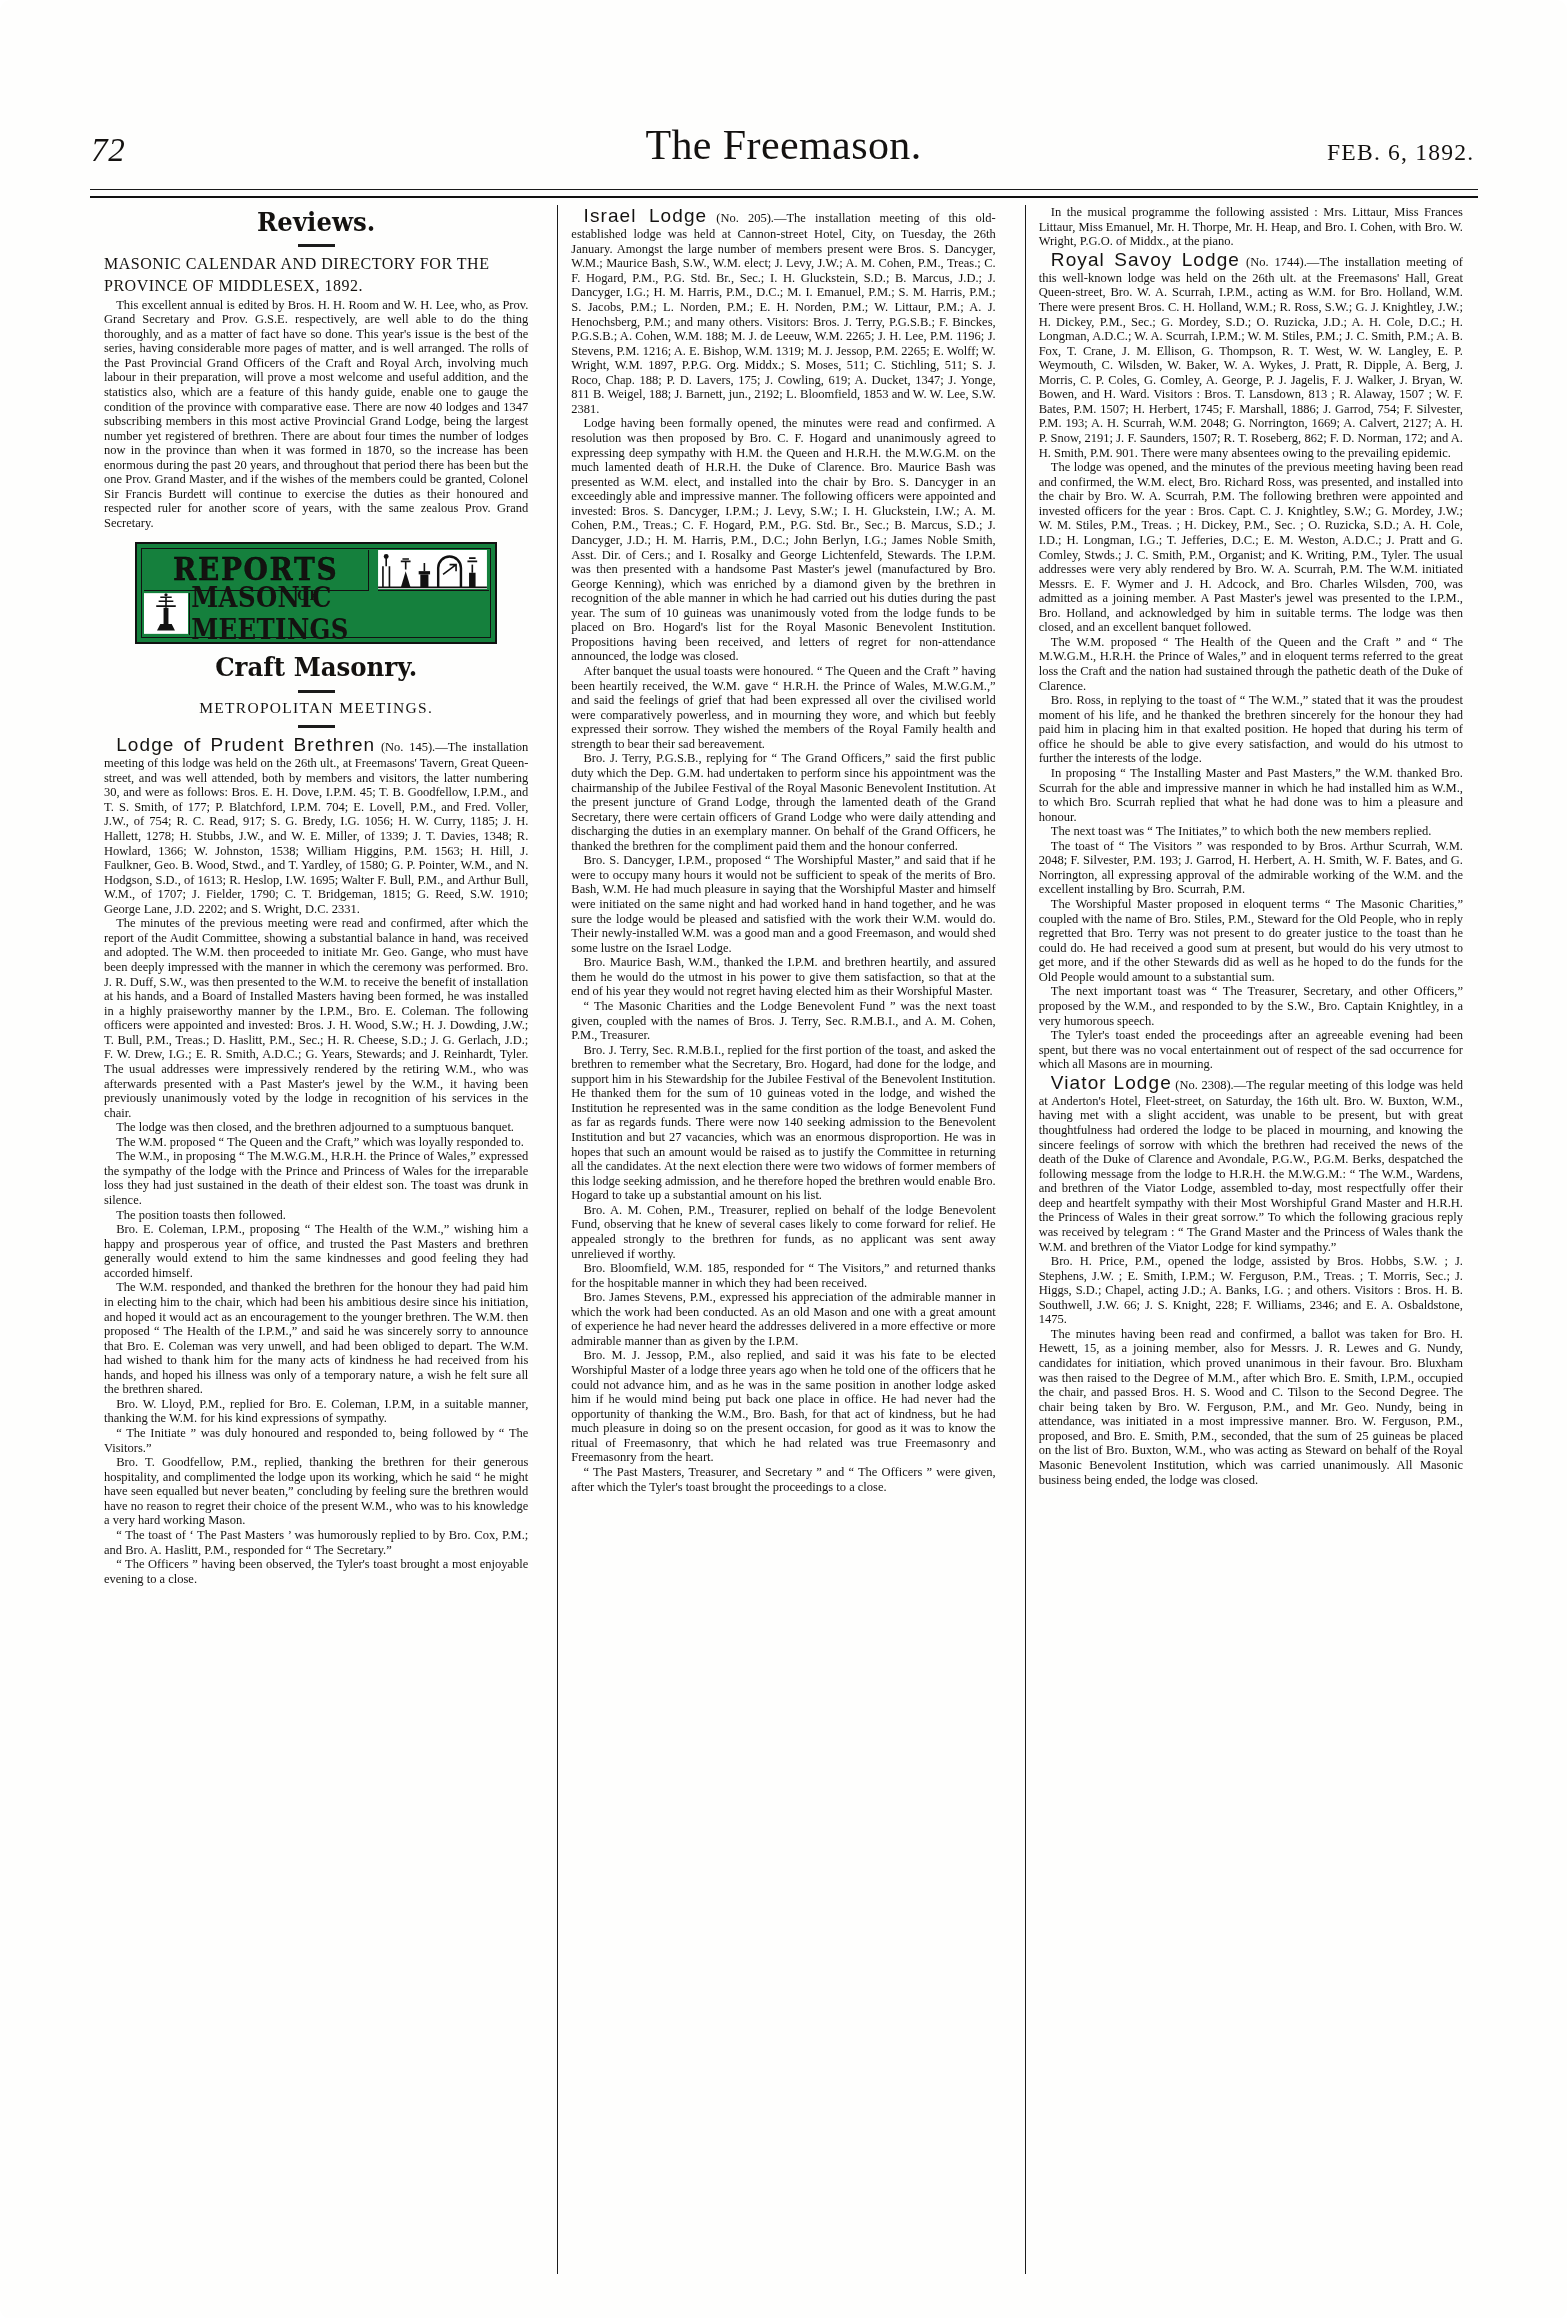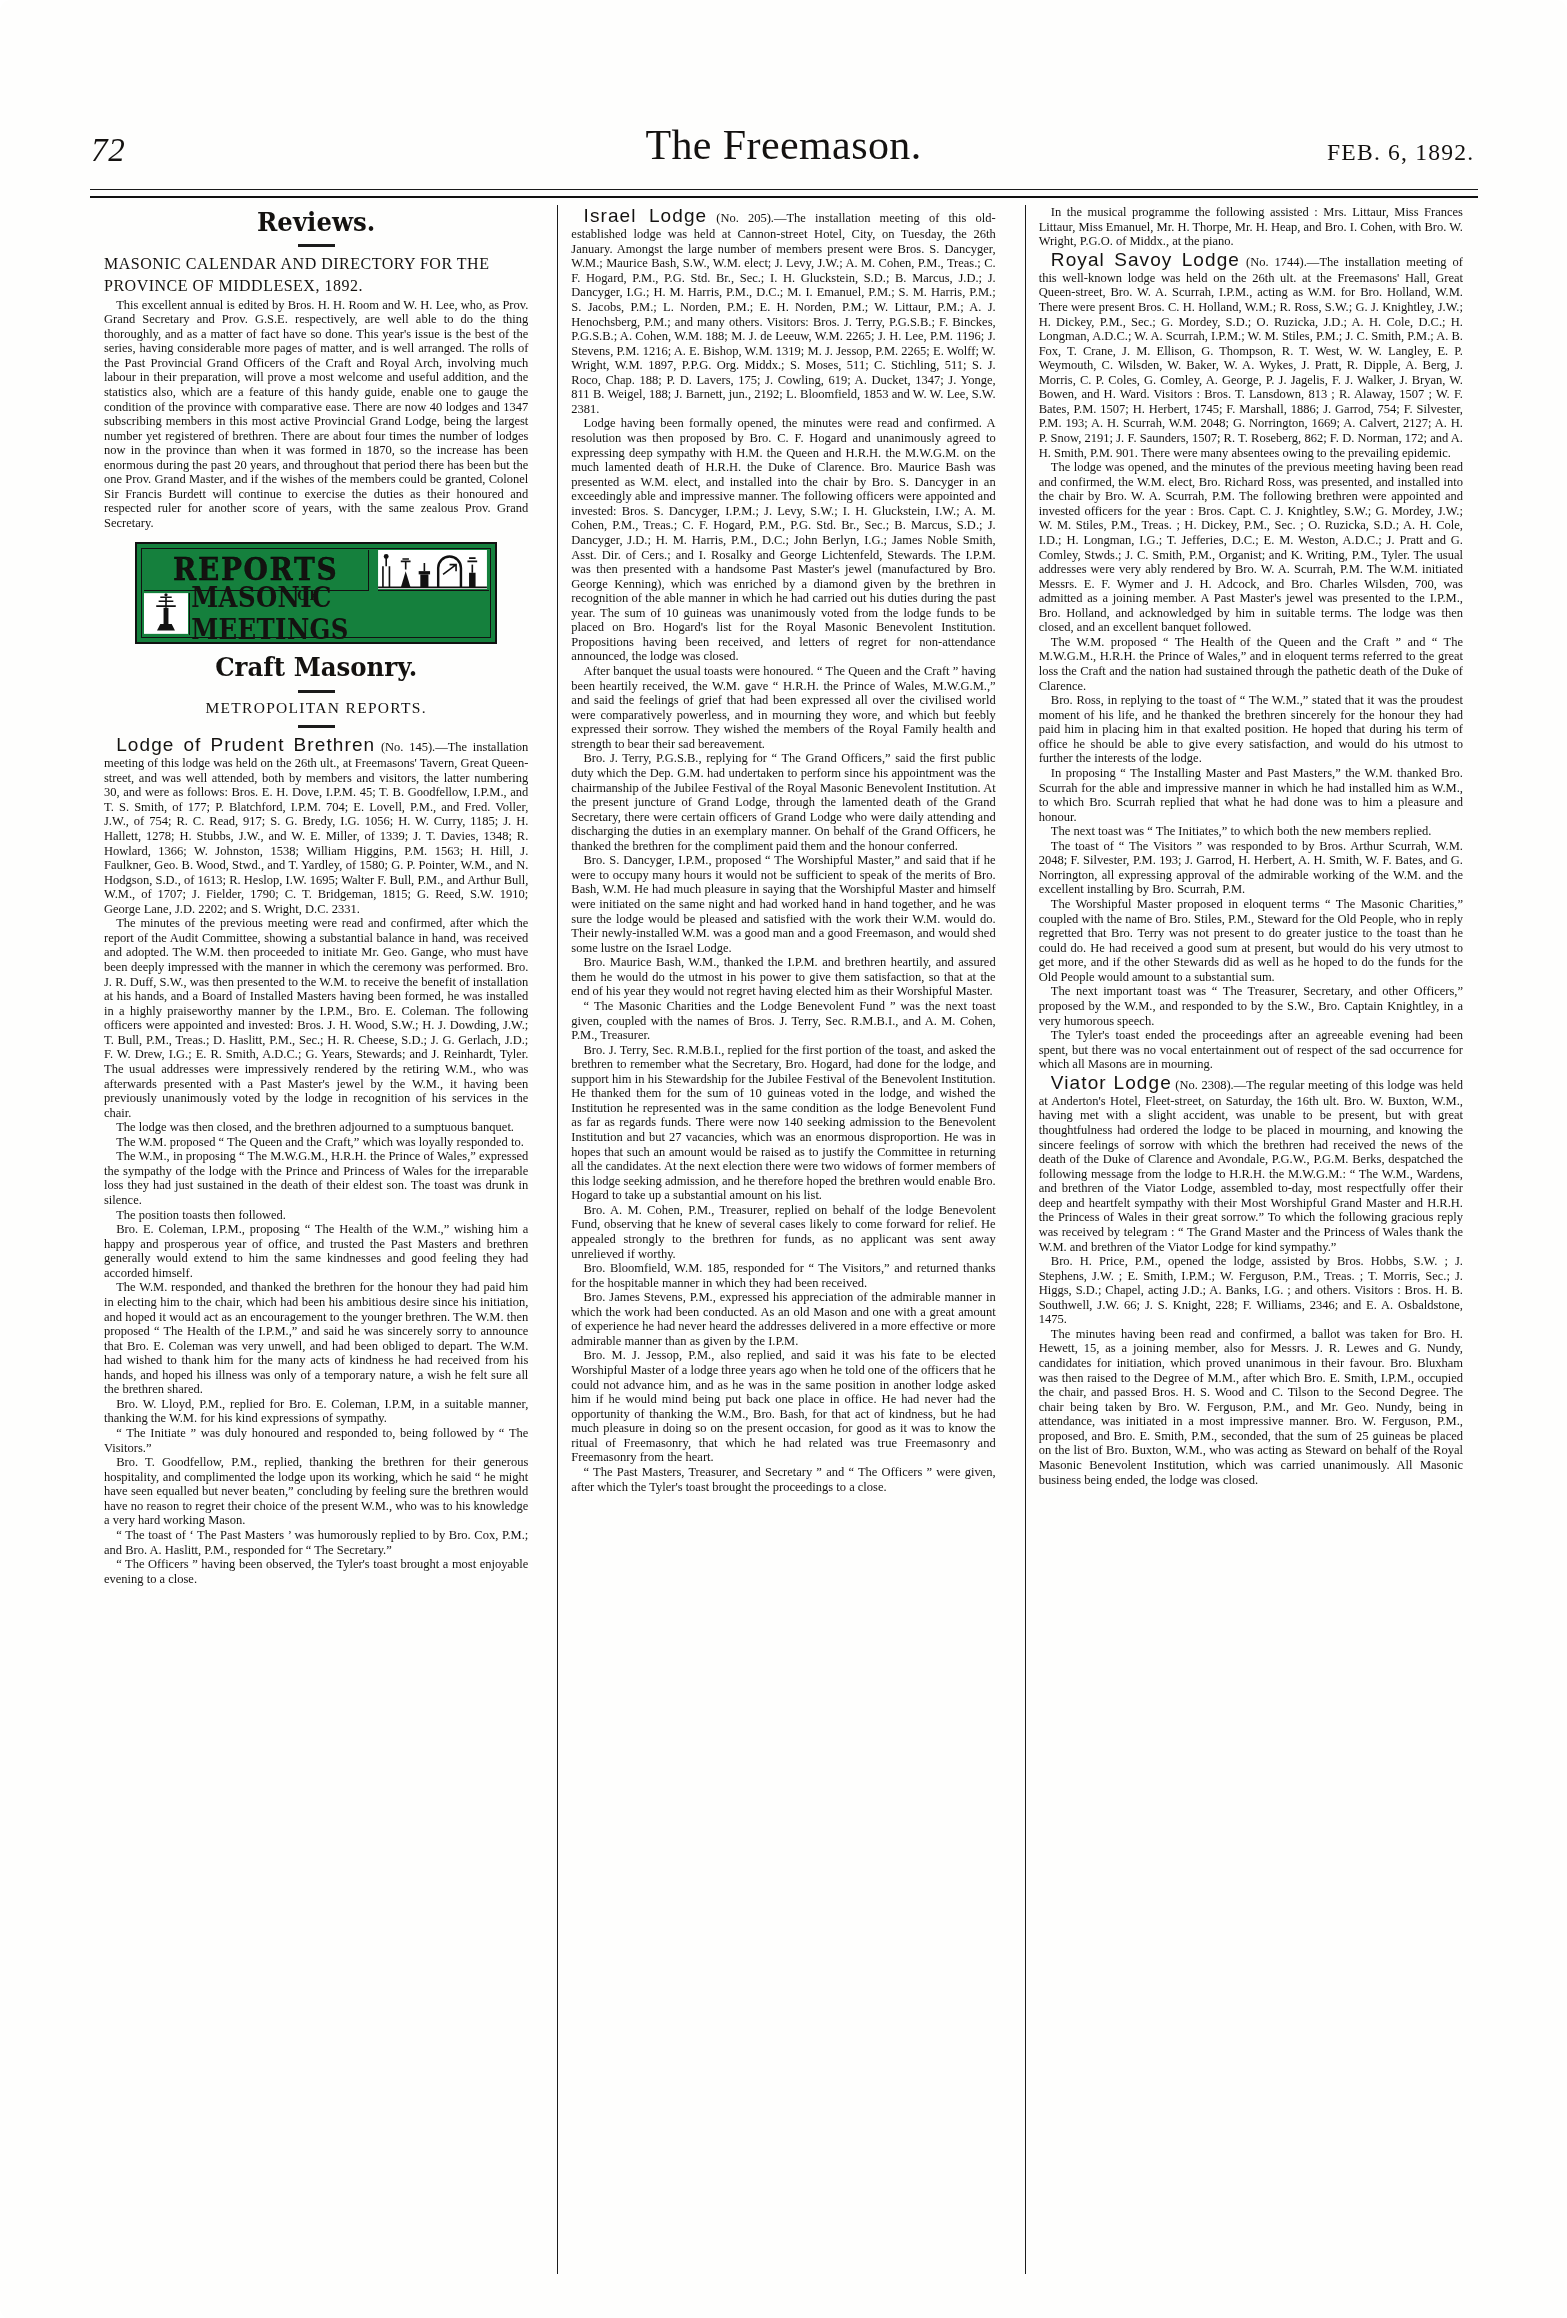--- a/index.html
+++ b/index.html
@@ -290,21 +290,21 @@
               <circle cx="27" cy="2" r="2" fill="#111"></circle>
             </svg>
           </div>
 
           <div class="bn-bot">MASONIC MEETINGS</div>
         </div>
       </div>
 
       <div class="blackletter">Craft Masonry.</div>
       <div class="hr-short"></div>
-      <div class="subcaps">METROPOLITAN REPORTS.</div>
+      <div class="subcaps">METROPOLITAN MEETINGS.</div>
       <div class="hr-short"></div>
 
       <p class="lodge-head"><span class="lodge-name">Lodge of Prudent Brethren</span> <span class="lodge-no">(No. 145).—</span><span class="tiny">The installation meeting of this lodge was held on the 26th ult., at Freemasons' Tavern, Great Queen-street, and was well attended, both by members and visitors, the latter numbering 30, and were as follows: Bros. E. H. Dove, I.P.M. 45; T. B. Goodfellow, I.P.M., and T. S. Smith, of 177; P. Blatchford, I.P.M. 704; E. Lovell, P.M., and Fred. Voller, J.W., of 754; R. C. Read, 917; S. G. Bredy, I.G. 1056; H. W. Curry, 1185; J. H. Hallett, 1278; H. Stubbs, J.W., and W. E. Miller, of 1339; J. T. Davies, 1348; R. Howlard, 1366; W. Johnston, 1538; William Higgins, P.M. 1563; H. Hill, J. Faulkner, Geo. B. Wood, Stwd., and T. Yardley, of 1580; G. P. Pointer, W.M., and N. Hodgson, S.D., of 1613; R. Heslop, I.W. 1695; Walter F. Bull, P.M., and Arthur Bull, W.M., of 1707; J. Fielder, 1790; C. T. Bridgeman, 1815; G. Reed, S.W. 1910; George Lane, J.D. 2202; and S. Wright, D.C. 2331.</span></p>
 
       <p>The minutes of the previous meeting were read and confirmed, after which the report of the Audit Committee, showing a substantial balance in hand, was received and adopted. The W.M. then proceeded to initiate Mr. Geo. Gange, who must have been deeply impressed with the manner in which the ceremony was performed. Bro. J. R. Duff, S.W., was then presented to the W.M. to receive the benefit of installation at his hands, and a Board of Installed Masters having been formed, he was installed in a highly praiseworthy manner by the I.P.M., Bro. E. Coleman. The following officers were appointed and invested: Bros. J. H. Wood, S.W.; H. J. Dowding, J.W.; T. Bull, P.M., Treas.; D. Haslitt, P.M., Sec.; H. R. Cheese, S.D.; J. G. Gerlach, J.D.; F. W. Drew, I.G.; E. R. Smith, A.D.C.; G. Years, Stewards; and J. Reinhardt, Tyler. The usual addresses were impressively rendered by the retiring W.M., who was afterwards presented with a Past Master's jewel by the W.M., it having been previously unanimously voted by the lodge in recognition of his services in the chair.</p>
       <p>The lodge was then closed, and the brethren adjourned to a sumptuous banquet.</p>
       <p>The W.M. proposed “ The Queen and the Craft,” which was loyally responded to.</p>
       <p>The W.M., in proposing “ The M.W.G.M., H.R.H. the Prince of Wales,” expressed the sympathy of the lodge with the Prince and Princess of Wales for the irreparable loss they had just sustained in the death of their eldest son. The toast was drunk in silence.</p>
       <p>The position toasts then followed.</p>
       <p>Bro. E. Coleman, I.P.M., proposing “ The Health of the W.M.,” wishing him a happy and prosperous year of office, and trusted the Past Masters and brethren generally would extend to him the same kindnesses and good feeling they had accorded himself.</p>

